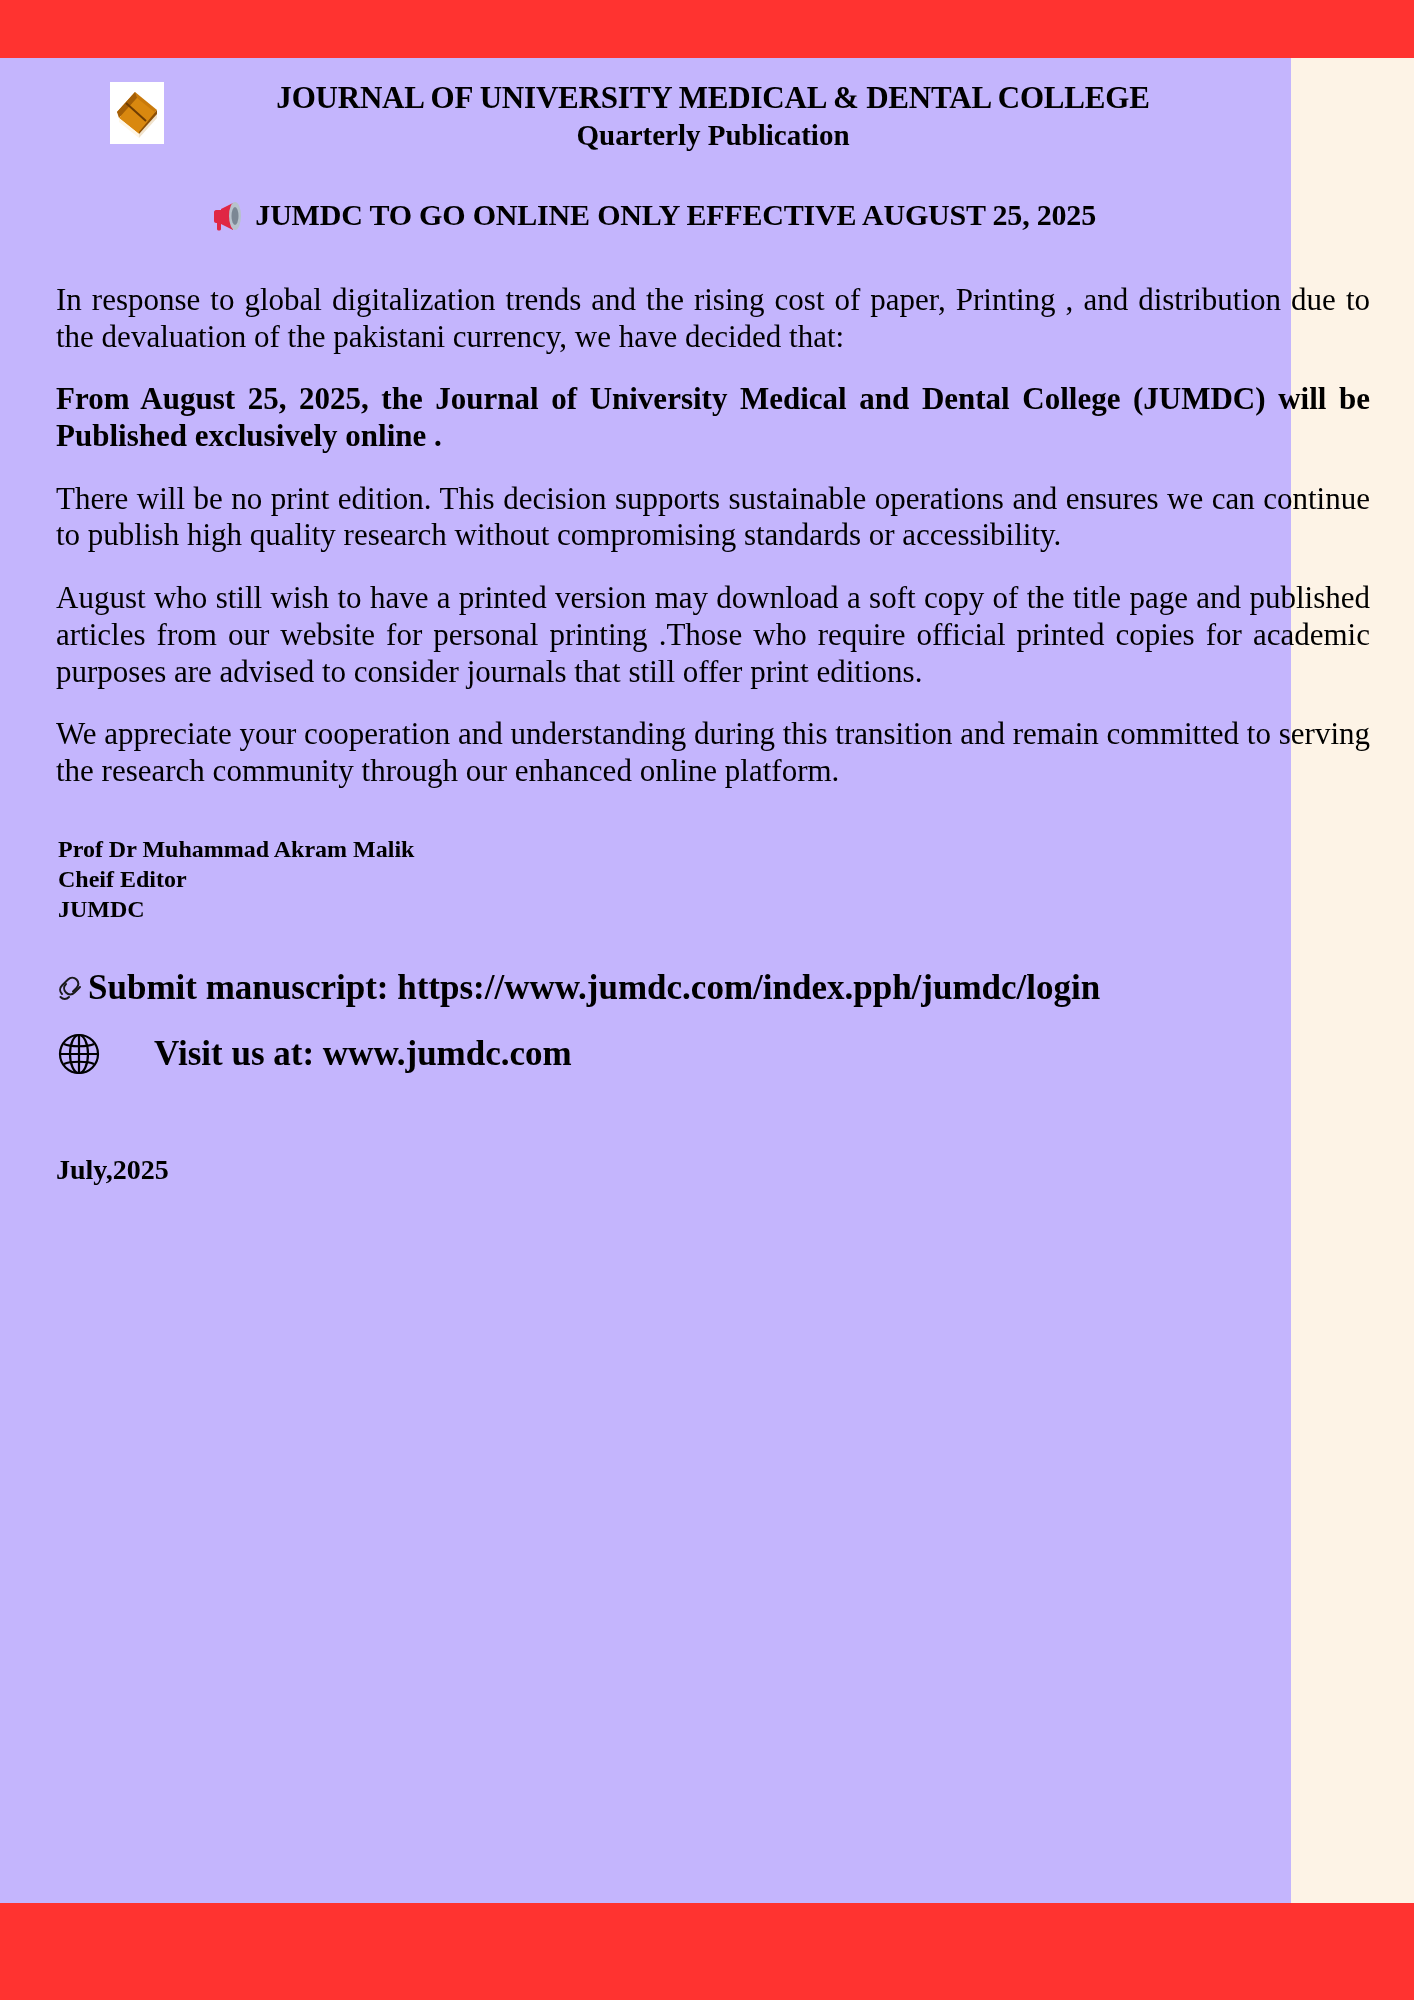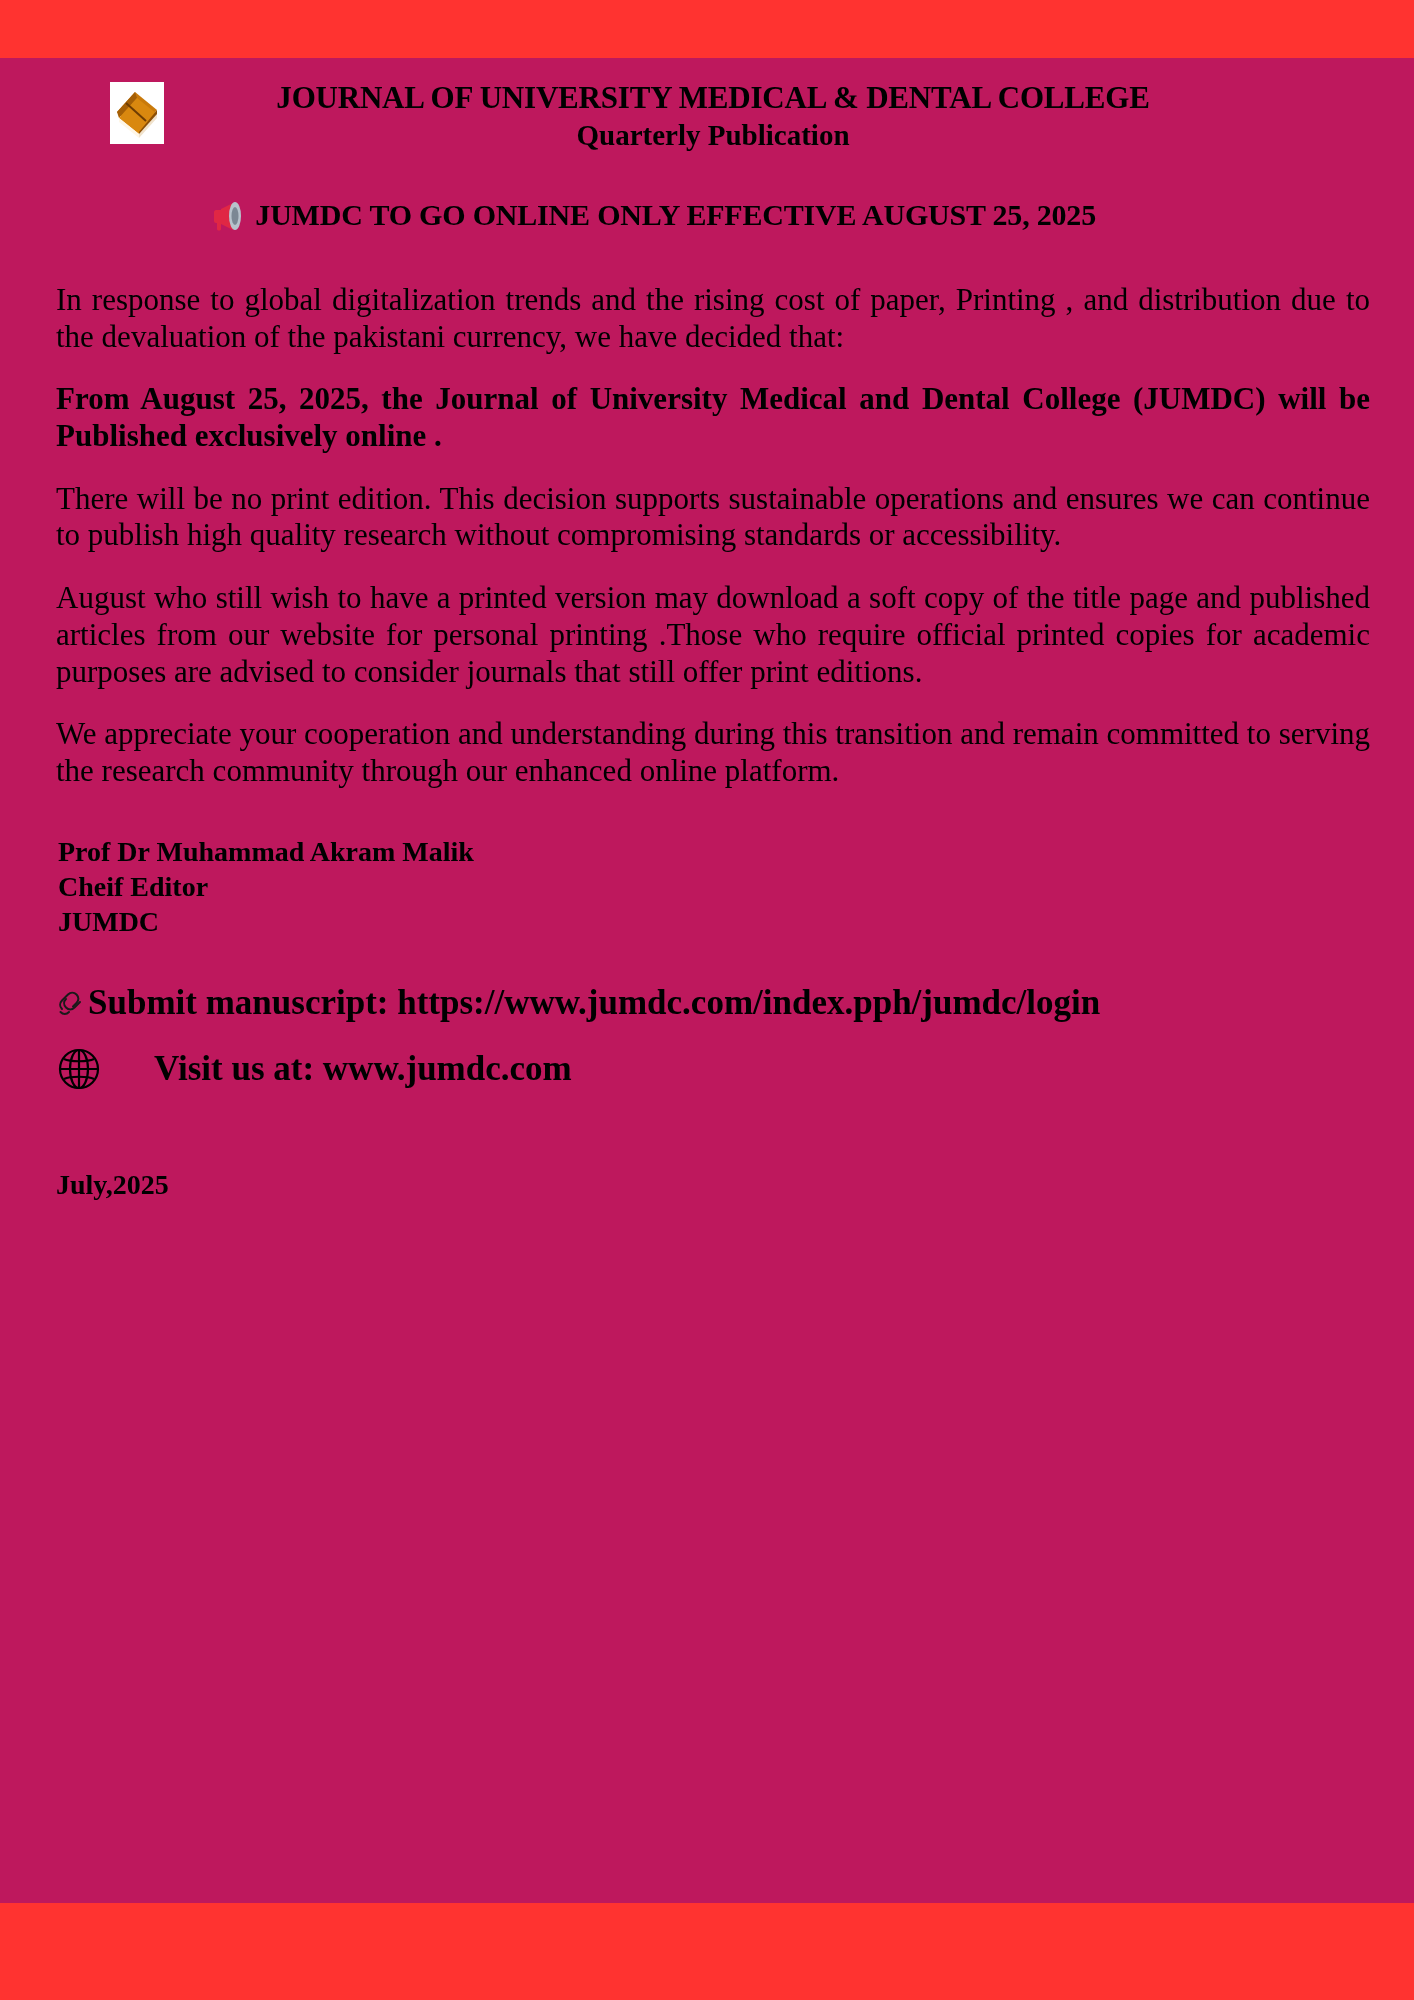--- a/index.html
+++ b/index.html
@@ -10,23 +10,23 @@
     width: 1414px;
     height: 2000px;
     background: #FDF3E6;
     font-family: "Liberation Serif", "DejaVu Serif", serif;
     color: #000000;
     overflow: hidden;
     position: relative;
   }
   .page {
     position: relative;
-    width: 1414px;
+    width: 1291px;
     height: 2000px;
-    background: #be185d;
+    background: #c4b5fd;
     box-sizing: border-box;
   }
   .bar-top {
     position: absolute;
     left: 0; top: 0;
     width: 1414px;
     height: 58px;
     background: #FF3330;
   }
   .bar-bottom {
@@ -121,21 +121,21 @@
     padding: 0;
     hyphens: none;
   }
   p.para.bold {
     font-weight: bold;
   }
 
   
   .signature {
     margin-top: 44px;
-    font-size: 28px;
+    font-size: 24px;
     font-weight: bold;
     line-height: 1.25;
     padding-left: 2px;
   }
   .signature div { white-space: nowrap; }
 
   
   .contacts {
     margin-top: 44px;
   }

